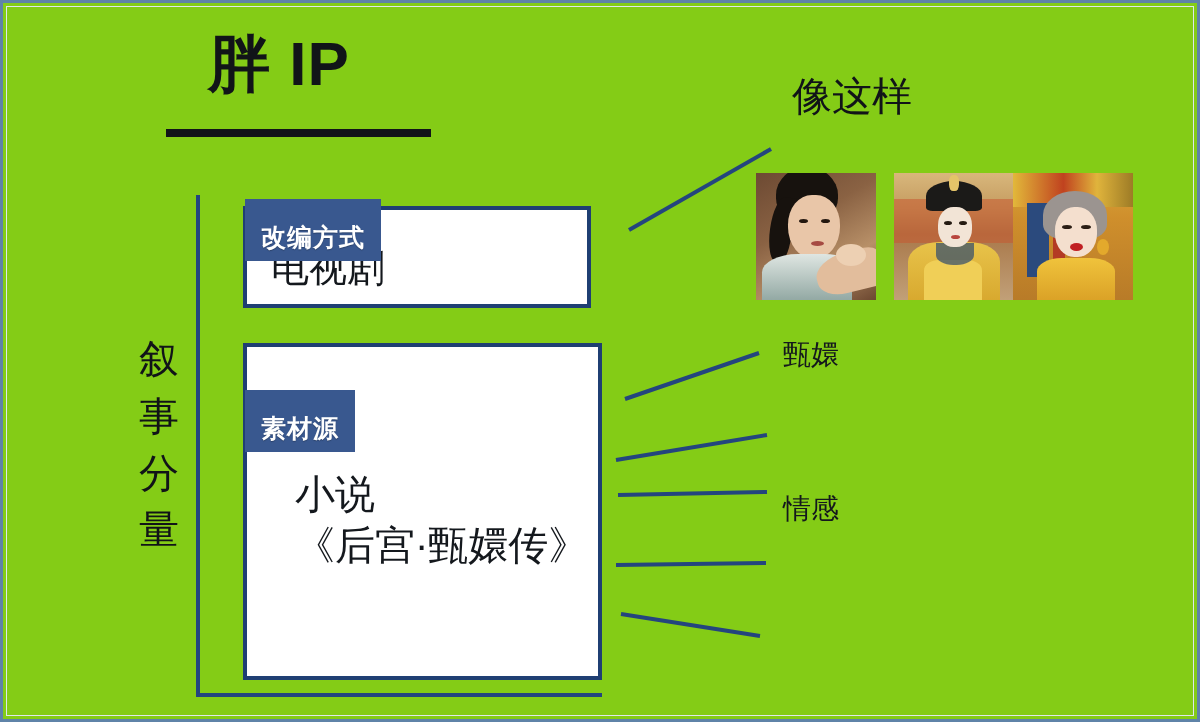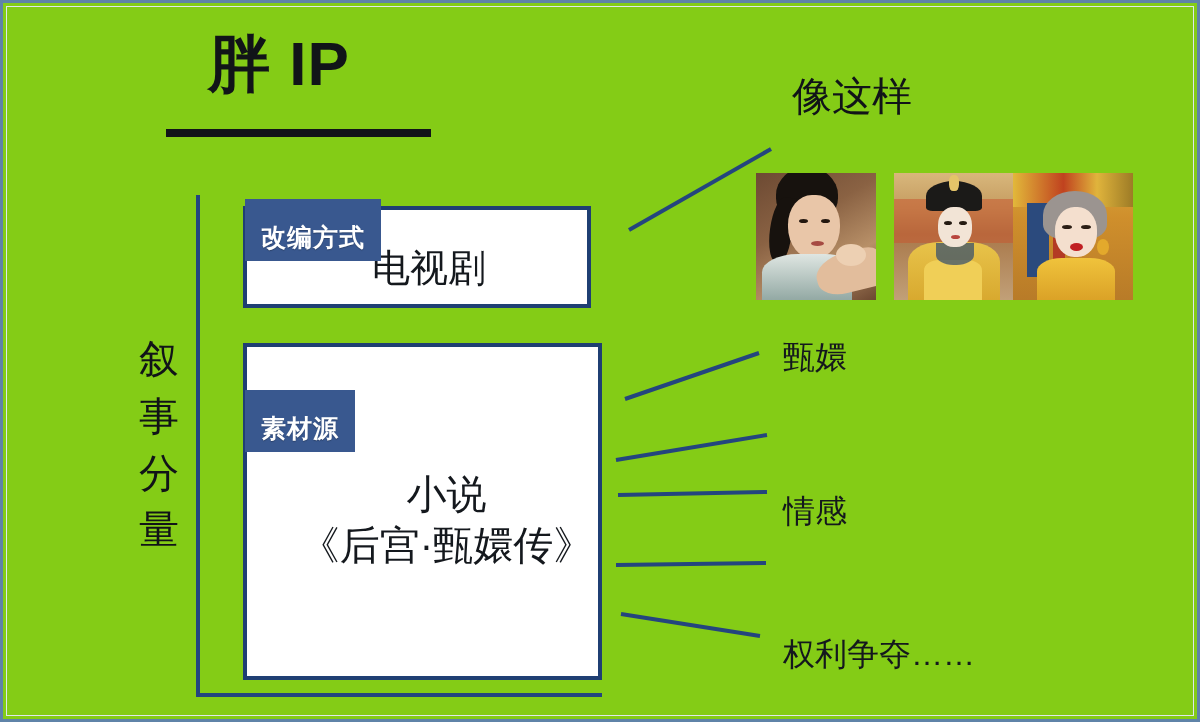--- a/index.html
+++ b/index.html
@@ -89,21 +89,21 @@
   .box-src {
     left: 240px;
     top: 340px;
     width: 359px;
     height: 337px;
   }
   .box-body {
     position: absolute;
     left: 12px;
     right: 0;
-    text-align: center;
+    text-align: left;
     color: #14181d;
     padding-left: 12px;
   }
   .box-tv .box-body {
     top: 38px;
     font-size: 38px;
     line-height: 1.1;
   }
   .box-src .box-body {
     top: 122px;
@@ -199,21 +199,21 @@
   .p3-robe { position:absolute; left:24px; bottom:0; width:78px; height:42px; background:linear-gradient(180deg,#f0c33c,#dba227); border-radius:32% 32% 0 0; }
   .p3-ear  { position:absolute; left:84px; top:66px; width:12px; height:16px; background:#e3a92c; border-radius:50%; }
 
   
   .lines { position: absolute; left: 0; top: 0; width: 1200px; height: 722px; pointer-events: none; }
 
   
   .kw {
     position: absolute;
     left: 780px;
-    font-size: 32px;
+    font-size: 28px;
     color: #14181d;
     white-space: nowrap;
   }
   .kw-0 { top: 333px; }
   .kw-1 { top: 408px; }
   .kw-2 { top: 487px; }
   .kw-3 { top: 552px; }
   .kw-4 { top: 630px; }
 </style>
 </head>
@@ -292,15 +292,14 @@
     <line x1="626" y1="227" x2="768" y2="146" stroke="#24457e" stroke-width="4"></line>
     <line x1="622" y1="396" x2="756" y2="350" stroke="#24457e" stroke-width="4"></line>
     <line x1="613" y1="457" x2="764" y2="432" stroke="#24457e" stroke-width="4"></line>
     <line x1="615" y1="492" x2="764" y2="489" stroke="#24457e" stroke-width="4"></line>
     <line x1="613" y1="562" x2="763" y2="560" stroke="#24457e" stroke-width="4"></line>
     <line x1="618" y1="611" x2="757" y2="633" stroke="#24457e" stroke-width="4"></line>
   </svg>
 
   <div class="kw kw-0">甄嬛</div>
   <div class="kw kw-2">情感</div>
-  <div class="kw kw-4">权利争夺……</div>
 
 </div>
 
 </body></html>

